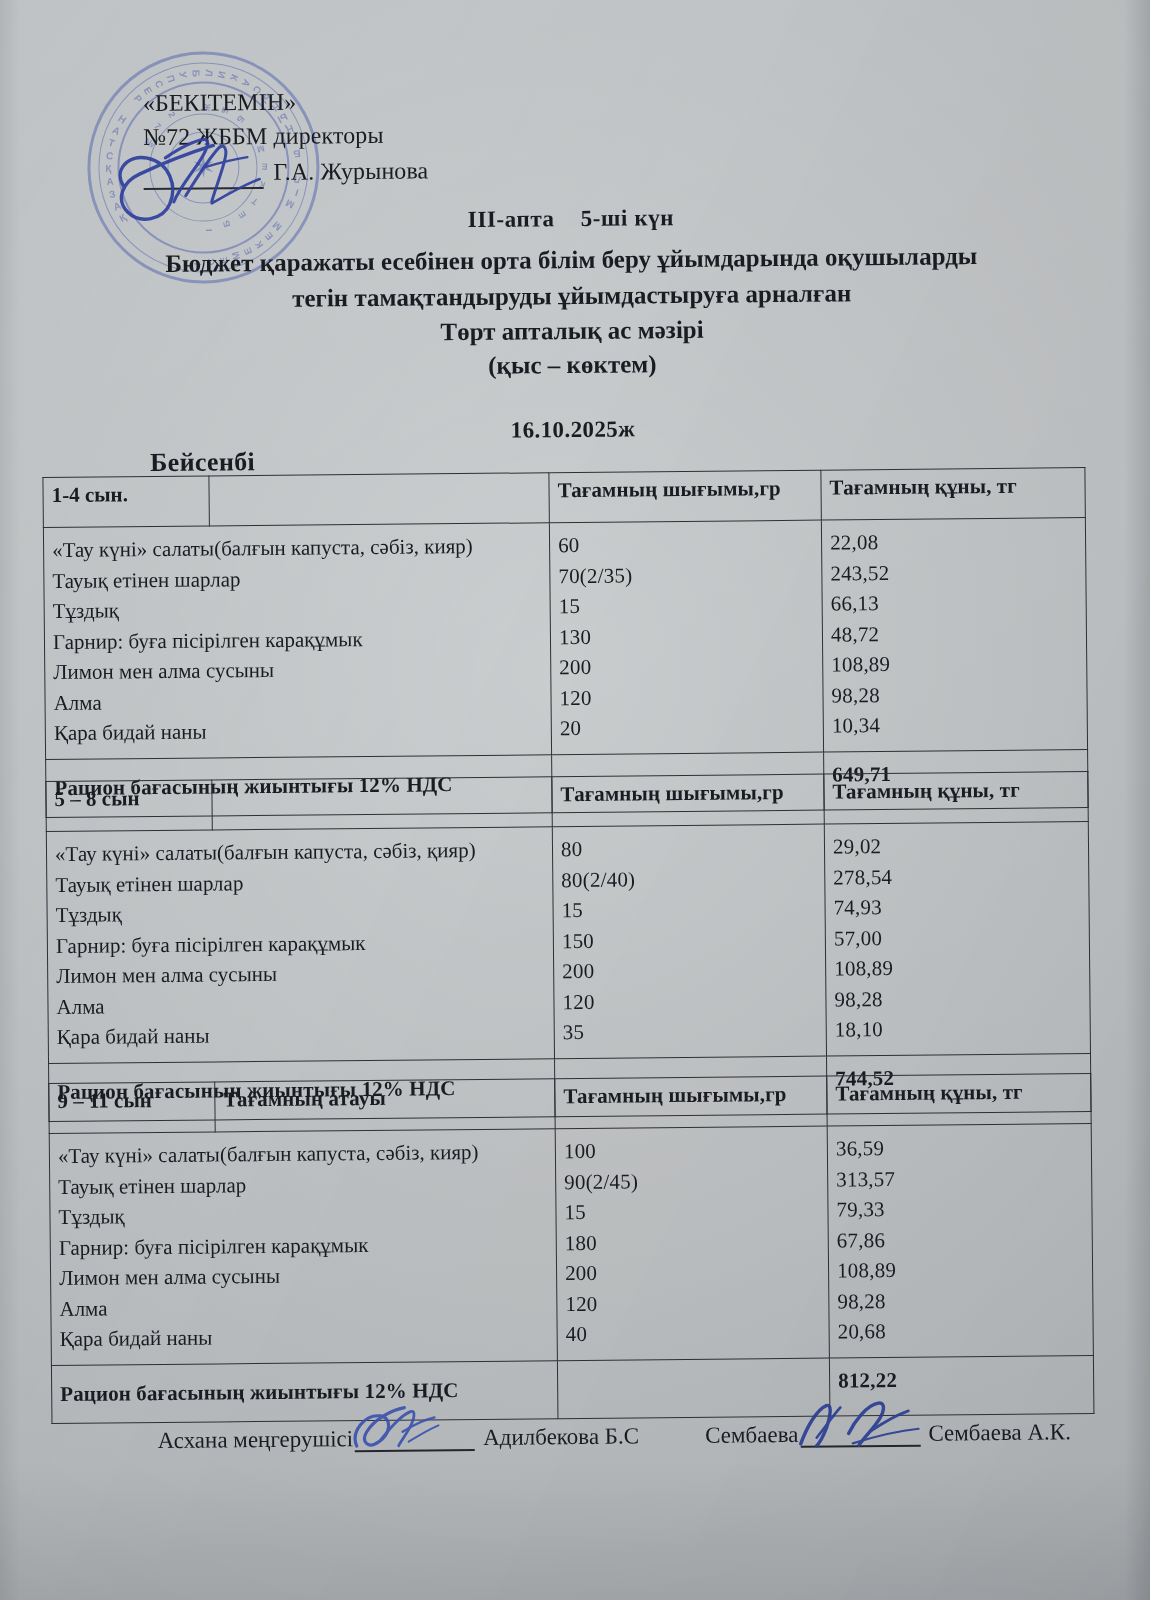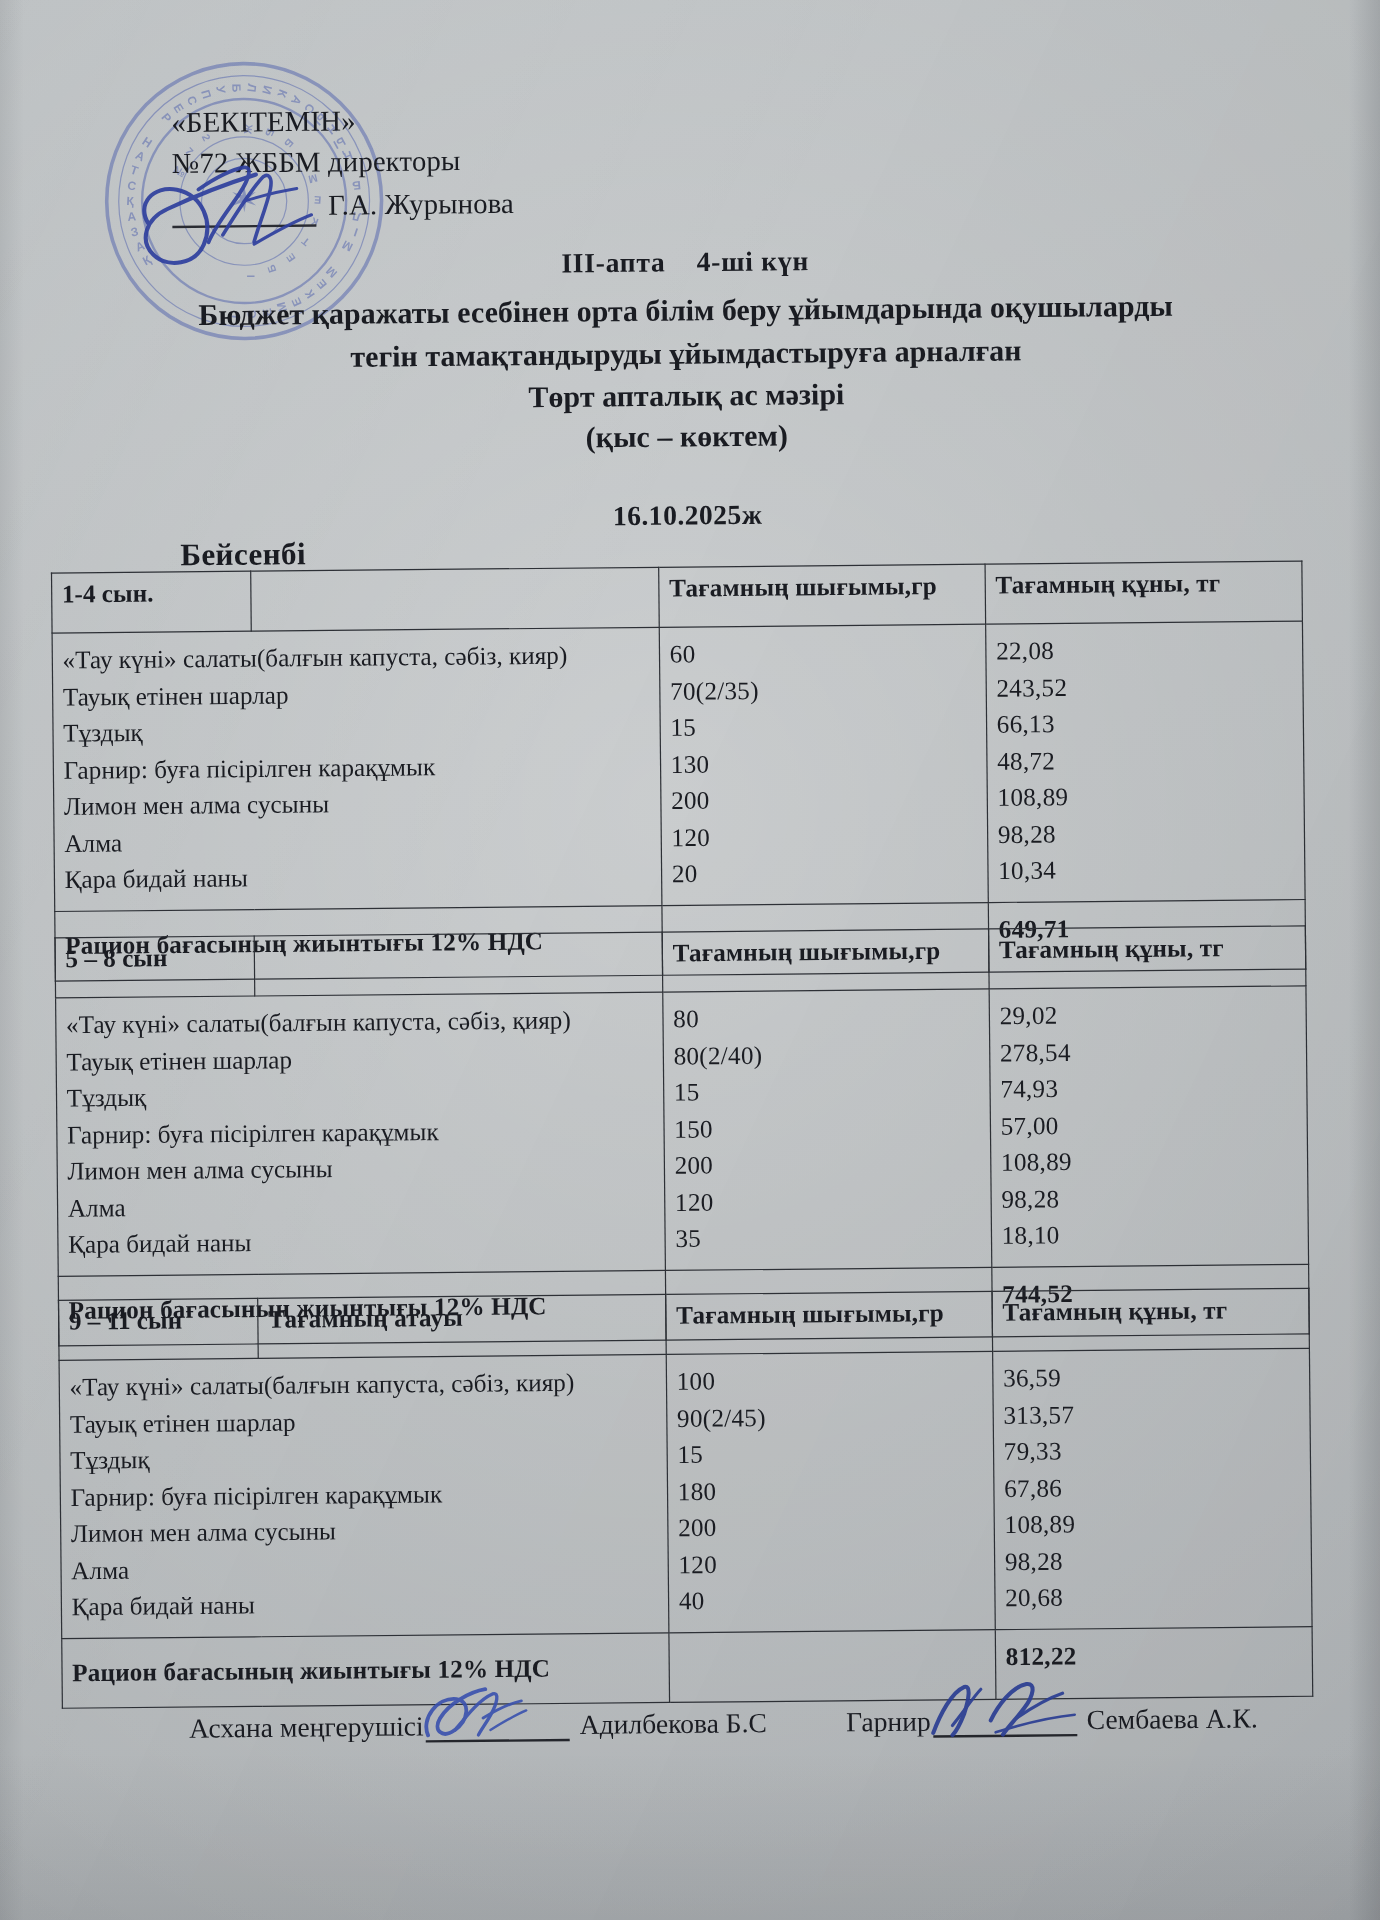--- a/index.html
+++ b/index.html
@@ -369,21 +369,21 @@
       <path d="M16 62 C 6 46, 20 30, 40 34 C 62 39, 70 62, 62 80 C 55 96, 32 100, 20 88 C 8 76, 14 58, 32 50 C 56 39, 86 28, 106 22" stroke-width="3.4"></path>
       <path d="M58 34 C 70 26, 84 18, 96 16 C 104 15, 100 26, 92 38 C 84 50, 72 64, 66 78" stroke-width="3.2"></path>
       <path d="M78 72 C 88 56, 98 40, 110 26 C 116 19, 120 24, 118 34 C 115 48, 108 64, 104 78" stroke-width="3.0"></path>
       <path d="M96 44 C 110 40, 126 36, 140 34" stroke-width="2.4"></path>
       <path d="M104 80 C 118 72, 136 62, 152 56" stroke-width="2.6"></path>
     </g>
   </svg>
 
   <div class="heading">
     <div class="week-day">
-      <span>III-апта</span><span class="gap"></span><span>4-ші күн</span>
+      <span>III-апта</span><span class="gap"></span><span>5-ші күн</span>
     </div>
     <div class="ttl">Бюджет қаражаты есебінен орта білім беру ұйымдарында оқушыларды</div>
     <div class="ttl" style="margin-top:0">тегін тамақтандыруды ұйымдастыруға арналған</div>
     <div class="ttl" style="margin-top:0">Төрт апталық ас мәзірі</div>
     <div class="season">(қыс – көктем)</div>
     <div class="docdate">16.10.2025ж</div>
   </div>
 
   <div class="weekday">Бейсенбі</div>
 
@@ -553,21 +553,21 @@
         <g fill="none" stroke="#3a52b0" stroke-linecap="round" stroke-linejoin="round" opacity="0.9">
           <path d="M10 44 C 4 30, 18 12, 34 14 C 46 16, 44 32, 32 40 C 22 47, 14 40, 20 30 C 28 17, 46 8, 58 6" stroke-width="3.2"></path>
           <path d="M34 38 C 44 26, 54 14, 64 10 C 70 8, 68 18, 62 28 C 58 35, 54 40, 52 44" stroke-width="2.8"></path>
           <path d="M56 30 C 66 24, 78 18, 88 16" stroke-width="2.4"></path>
           <path d="M62 40 C 72 34, 82 28, 92 24" stroke-width="2.0"></path>
         </g>
       </svg>
     </span>
     <span class="foot-name">Адилбекова Б.С</span>
     <span class="foot-gap"></span>
-    <span class="foot-label">Гарнир</span>
+    <span class="foot-label">Сембаева</span>
     <span class="foot-rule">
       <svg class="sig-ink" viewBox="0 0 140 52">
         <g fill="none" stroke="#2c3f96" stroke-linecap="round" stroke-linejoin="round" opacity="0.92">
           <path d="M8 46 C 14 30, 24 12, 34 8 C 40 6, 38 18, 34 30 C 30 40, 26 46, 24 48" stroke-width="3.4"></path>
           <path d="M24 40 C 34 28, 42 16, 48 10" stroke-width="2.6"></path>
           <path d="M56 36 C 62 24, 74 8, 86 6 C 94 5, 92 16, 84 26 C 78 34, 70 42, 66 48" stroke-width="3.4"></path>
           <path d="M78 34 C 90 26, 104 18, 116 14" stroke-width="2.8"></path>
           <path d="M60 46 C 80 40, 104 34, 126 32" stroke-width="2.2"></path>
         </g>
       </svg>

